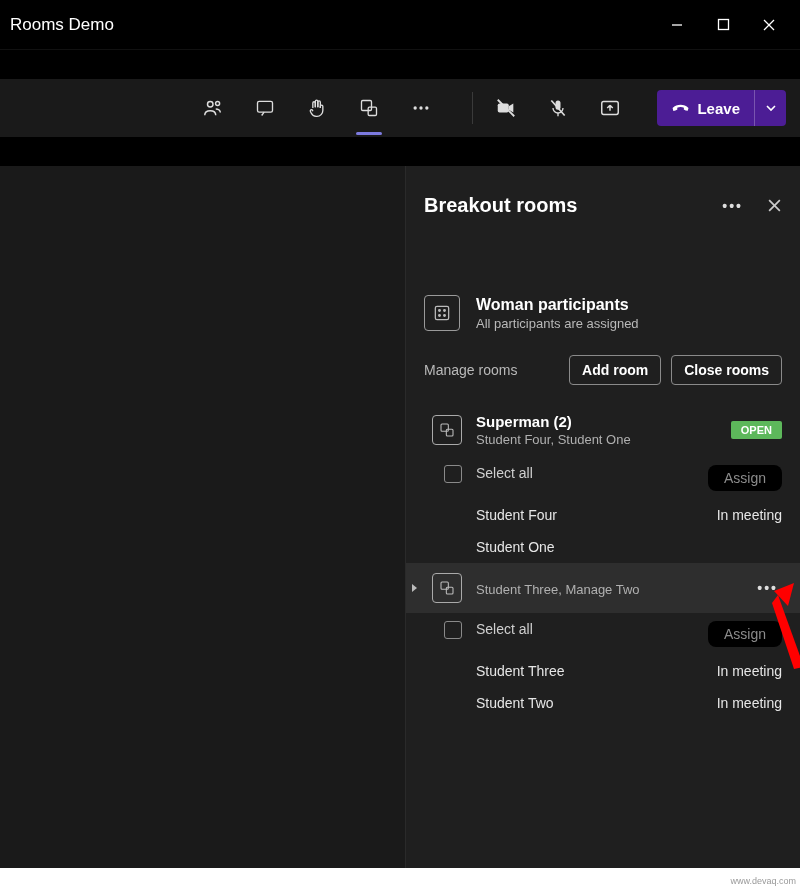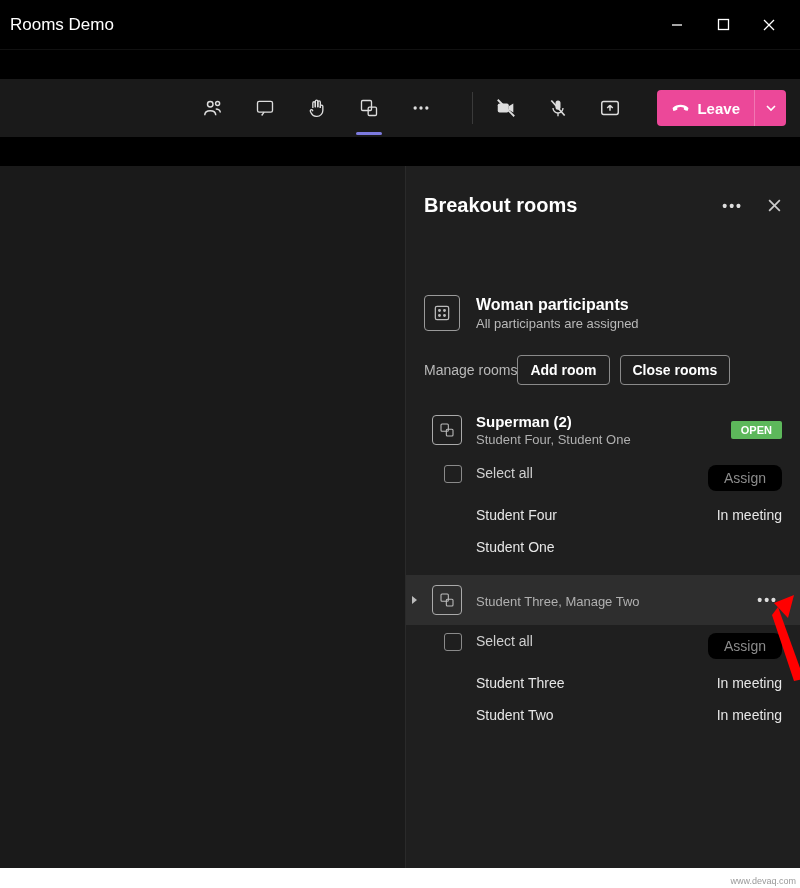--- a/index.html
+++ b/index.html
@@ -7,38 +7,38 @@
   .window { width: 800px; height: 868px; background: #000; color: #fff; display: flex; flex-direction: column; gap: 29px; }
   .titlebar { height: 50px; background: #000; display: flex; align-items: center; justify-content: space-between; padding: 0 0 0 2px; border-bottom: 1px solid #111; }
   .titlebar .title { font-size: 17px; color: #fff; padding-left: 8px; }
   .win-controls { display: flex; align-items: center; gap: 28px; padding-right: 22px; }
   .win-ctrl { width: 18px; height: 18px; display: flex; align-items: center; justify-content: center; color: #fff; }
   .toolbar { height: 58px; background: #1a1a1a; display: flex; align-items: center; justify-content: flex-end; padding-right: 14px; gap: 8px; }
   .tool-left { display: flex; align-items: center; gap: 30px; padding-right: 18px; }
   .tool-icon { width: 22px; height: 22px; display: flex; align-items: center; justify-content: center; color: #fff; position: relative; }
   .tool-icon.active::after { content: ""; position: absolute; bottom: -16px; left: -2px; right: -2px; height: 3px; background: #7d7bdf; border-radius: 2px; }
   .vdiv { width: 1px; height: 32px; background: #3a3a3a; margin: 0 14px; }
-  .leave-btn { display: flex; align-items: center; background: #ec4899; border-radius: 4px; overflow: hidden; height: 36px; margin-left: 10px; }
+  .leave-btn { display: flex; align-items: center; background: #4c1d95; border-radius: 4px; overflow: hidden; height: 36px; margin-left: 10px; }
   .leave-main { display: flex; align-items: center; gap: 8px; padding: 0 14px; height: 100%; color: #fff; font-size: 15px; font-weight: 600; }
   .leave-drop { width: 32px; height: 100%; display: flex; align-items: center; justify-content: center; border-left: 1px solid rgba(255,255,255,0.25); }
   .body { flex: 1; display: flex; background: #1a1a1a; }
   .main-area { flex: 1; background: #1a1a1a; }
   .side-panel { width: 395px; background: #1f1f1f; border-left: 1px solid #2a2a2a; display: flex; flex-direction: column; padding-bottom: 10px; }
   .panel-head { display: flex; align-items: center; justify-content: space-between; padding: 28px 18px 18px 18px; }
   .panel-head h2 { font-size: 20px; font-weight: 700; color: #fff; }
   .panel-head-actions { display: flex; align-items: center; gap: 20px; color: #ccc; }
   .assign-card { display: flex; align-items: center; gap: 16px; margin: 60px 18px 20px 18px; }
   .assign-icon { width: 36px; height: 36px; border: 1.5px solid #9a9a9a; border-radius: 4px; display: flex; align-items: center; justify-content: center; }
   .assign-title { font-size: 16px; font-weight: 700; color: #fff; }
   .assign-sub { font-size: 13px; color: #b9b9b9; margin-top: 2px; }
-  .manage-row { display: flex; align-items: center; justify-content: flex-start; padding: 4px 18px 18px 18px; }
+  .manage-row { display: flex; align-items: center; justify-content: space-between; padding: 4px 18px 18px 18px; }
   .manage-label { font-size: 14px; color: #b9b9b9; }
   .btn-group { display: flex; gap: 10px; }
   .btn { border: 1px solid #8a8a8a; background: transparent; color: #fff; font-size: 14px; font-weight: 600; padding: 6px 12px; border-radius: 4px; }
-  .room { padding: 0 0 12px 0; }
+  .room { padding: 0 0 0 0; }
   .room-head { display: flex; align-items: center; padding: 10px 18px 10px 18px; gap: 14px; position: relative; }
   .room-head.highlight { background: #2e2e2e; }
   .room-caret { position: absolute; left: 6px; top: 50%; transform: translateY(-50%); width: 0; height: 0; border-top: 4px solid transparent; border-bottom: 4px solid transparent; border-left: 5px solid #bbb; }
   .room-icon { width: 30px; height: 30px; border: 1.5px solid #aaa; border-radius: 4px; display: flex; align-items: center; justify-content: center; flex-shrink: 0; margin-left: 8px; }
   .room-titles { flex: 1; min-width: 0; }
   .room-name { font-size: 15px; font-weight: 700; color: #fff; }
   .room-sub { font-size: 13px; color: #b0b0b0; margin-top: 2px; white-space: nowrap; overflow: hidden; text-overflow: ellipsis; }
   .badge { background: #5db85b; color: #fff; font-size: 11px; font-weight: 700; padding: 3px 10px; border-radius: 2px; }
   .more-dots { letter-spacing: 2px; color: #ddd; font-weight: 700; font-size: 14px; padding: 0 4px; }
   .select-row { display: flex; padding: 8px 18px 8px 38px; gap: 14px; }

